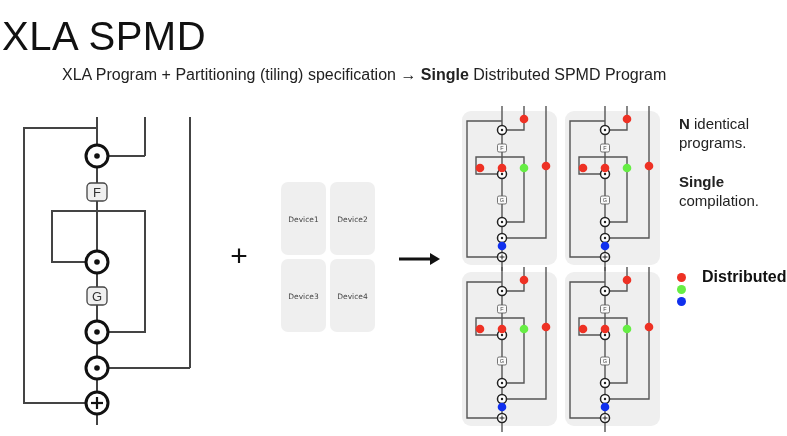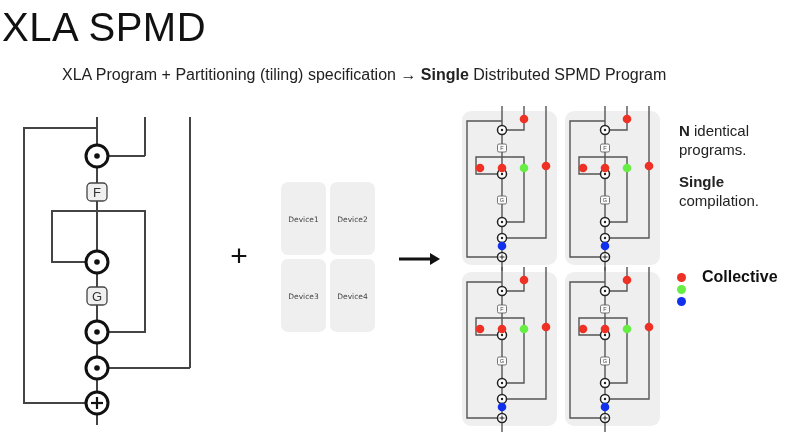--- a/index.html
+++ b/index.html
@@ -1,18 +1,18 @@
 <!DOCTYPE html>
 <html><head>
 <meta charset="utf-8">
 <style>
   html, body { margin: 0; padding: 0; background: #ffffff; }
   body { width: 787px; height: 436px; position: relative; overflow: hidden;
          font-family: "Liberation Sans", sans-serif; color: #111; }
-  .title { position: absolute; left: 2px; top: 5px; font-size: 40px; font-weight: 400;
+  .title { position: absolute; left: 2px; top: 14px; font-size: 40px; font-weight: 400;
            letter-spacing: 0.5px; color: #111; }
   .subtitle { position: absolute; left: 62px; top: 66px; font-size: 16px; color: #222; white-space: nowrap; }
   .subtitle b { font-weight: 700; }
   svg { position: absolute; left: 0; top: 0; }
   .side { position: absolute; left: 679px; font-size: 15px; line-height: 19px; color: #222; }
   .side b { font-weight: 700; }
   .legend { position: absolute; left: 702px; top: 268px; font-size: 16px; font-weight: 700; line-height: 18px; color: #111; }
   .legend-dots { position: absolute; left: 677px; top: 273px; }
   .ldot { width: 9px; height: 9px; border-radius: 50%; margin-bottom: 3px; }
 </style>
@@ -264,27 +264,27 @@
         <circle cx="62" cy="8" r="4.3" fill="#ee3124"></circle>
         <circle cx="18" cy="57" r="4.3" fill="#ee3124"></circle>
         <circle cx="40" cy="57" r="4.3" fill="#ee3124"></circle>
         <circle cx="62" cy="57" r="4.3" fill="#66ee44"></circle>
         <circle cx="84" cy="55" r="4.3" fill="#ee3124"></circle>
         <circle cx="40" cy="135" r="4.3" fill="#1030ee"></circle>
       </g>
     </g>
 </svg>
 
-<div class="side" style="top:114px;margin-top:7px;">
+<div class="side" style="top:114px;">
   <b>N</b><span style="display: inline; width: 100px;"> identical<br>programs.</span>
 </div>
 <div class="side" style="top:172px;">
   <b>Single</b><br><span> compilation.</span>
 </div>
 
 <div class="legend-dots">
   <div class="ldot" style="background: rgb(238, 49, 36);"></div>
   <div class="ldot" style="background: rgb(102, 238, 68);"></div>
   <div class="ldot" style="background: rgb(16, 48, 238);"></div>
 </div>
 <div class="legend">
-  <div>Collective</div>
+  <div>Distributed</div>
 </div>
 
 </body></html>

